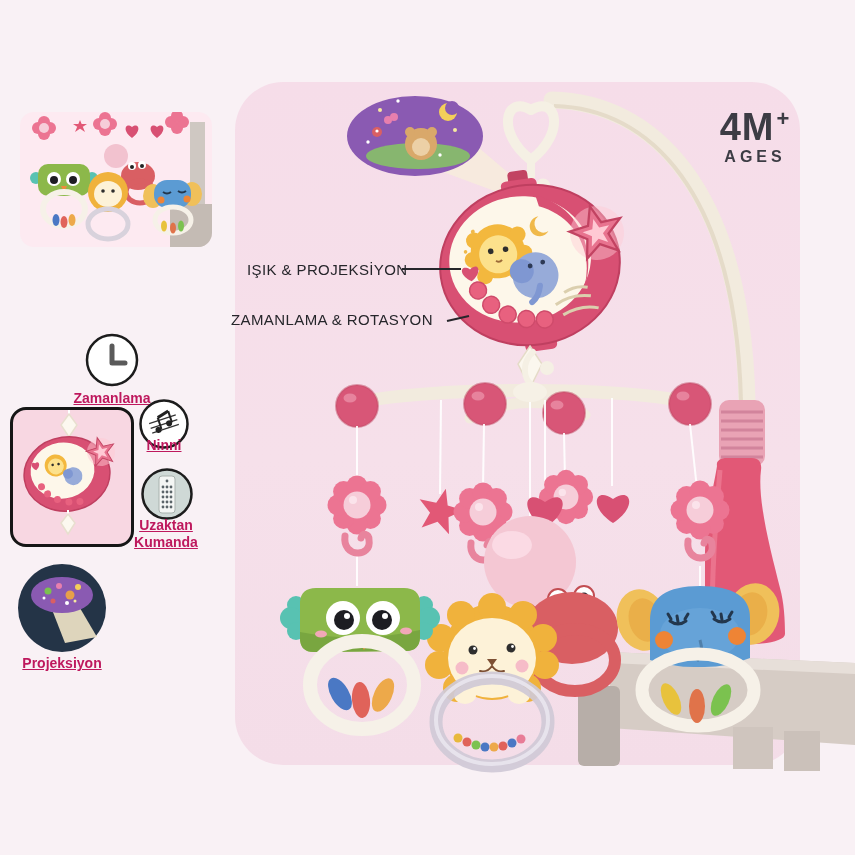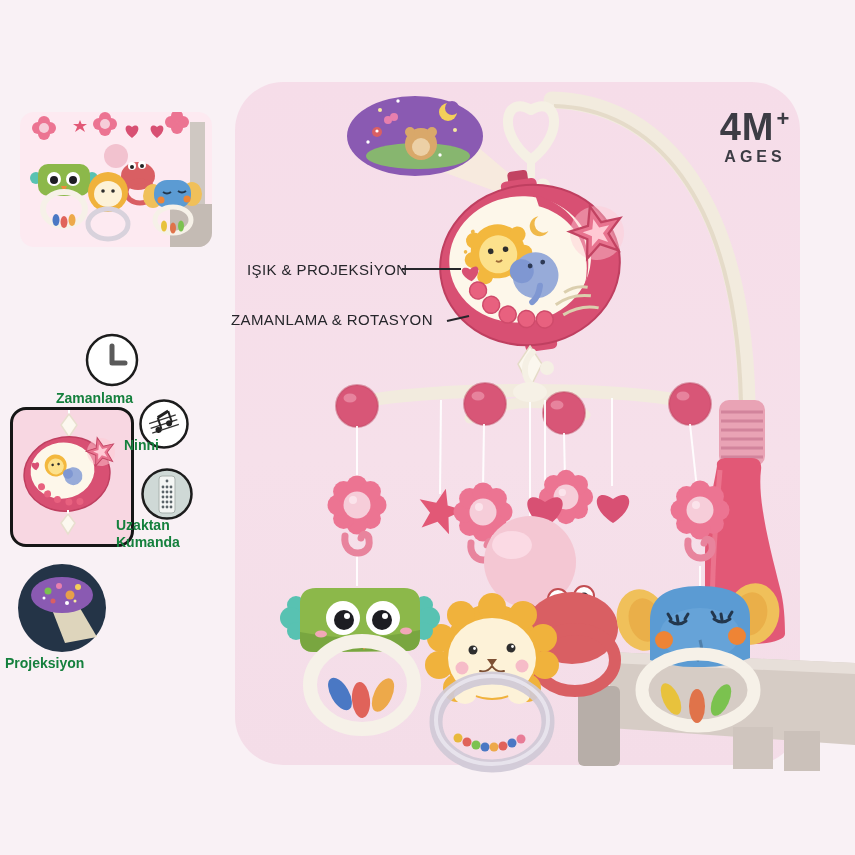--- a/index.html
+++ b/index.html
@@ -11,21 +11,21 @@
   .age-badge{position:absolute;left:700px;top:108px;width:110px;text-align:center;color:#3c3c44;}
   .age-top{font-size:38px;font-weight:800;letter-spacing:1px;line-height:1;}
   .age-plus{font-size:22px;font-weight:800;vertical-align:14px;margin-left:2px;}
   .age-caption{font-size:16px;font-weight:600;letter-spacing:4px;margin-top:2px;}
   .callout{position:absolute;font-size:15px;font-weight:normal;color:#26262b;letter-spacing:.4px;white-space:nowrap;}
   .thumb{position:absolute;overflow:hidden;}
   .thumb1{left:20px;top:112px;width:192px;height:135px;border-radius:14px;background:#fdeaf1;}
   .thumb2{left:10px;top:407px;width:118px;height:134px;border-radius:16px;background:#f8d7e2;border:3px solid #161616;}
   .feature{position:absolute;}
   .feature .ic{display:block;}
-  .flabel{position:absolute;font-size:14px;font-weight:bold;color:#15803d;line-height:1.2;}
+  .flabel{position:absolute;font-size:14px;font-weight:bold;color:#be185d;text-align:center;line-height:1.2;text-decoration:underline;}
 </style>
 </head>
 <body>
 
 <div id="screen">
 
   <div class="panel"></div>
 
   <svg id="art" width="855" height="855" viewBox="0 0 855 855">
     <defs>

